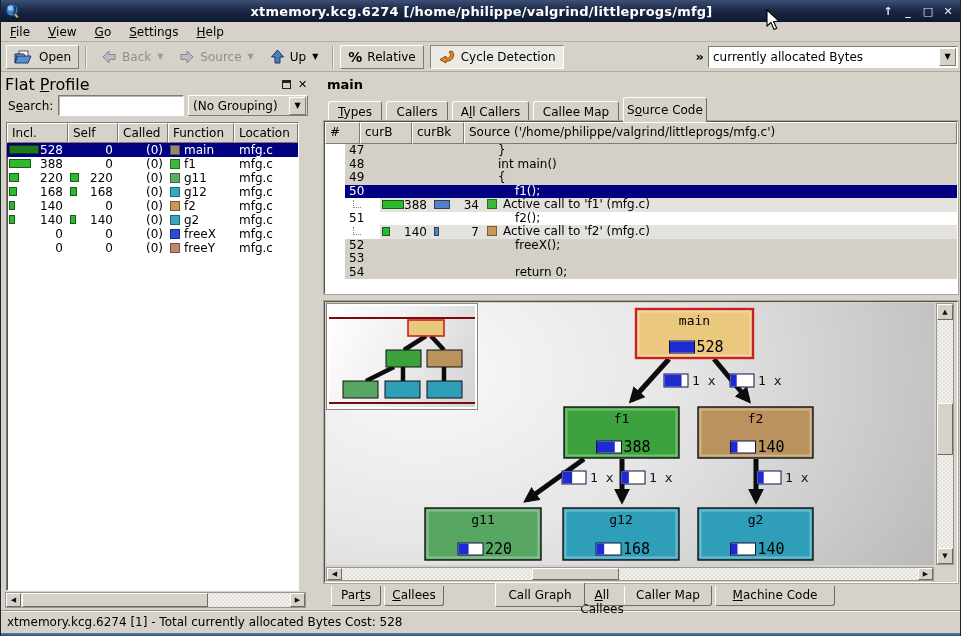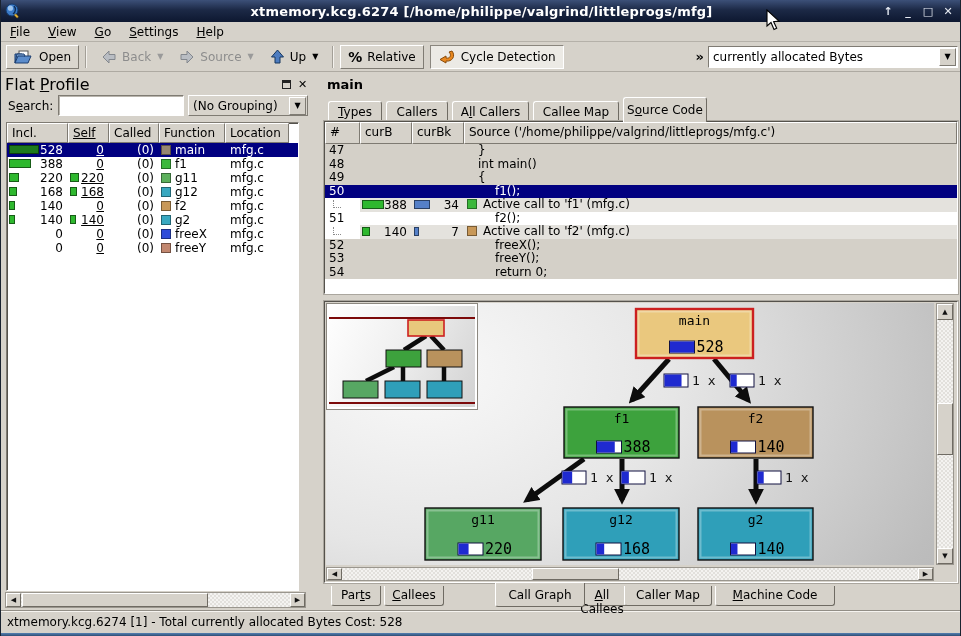--- a/index.html
+++ b/index.html
@@ -52,21 +52,21 @@
     border:1px solid; border-color:#ffffff #7f7b73 #7f7b73 #ffffff; display:flex; align-items:center; }
   .grouping-combo .val { flex:1; padding:0 4px; white-space:nowrap; overflow:hidden; }
   .flat-table { position:absolute; left:5px; top:122px; width:293px; height:469px; background:#fff;
     border:1px solid; border-color:#7f7b73 #ffffff #ffffff #7f7b73; box-shadow:inset 1px 1px 0 #55524c; overflow:hidden; }
   .hdr-row { display:flex; height:20px; }
   .hdr-cell { background:#d6d2ca; border:1px solid; border-color:#ffffff #7e7a72 #7e7a72 #ffffff;
     padding:2px 4px; overflow:hidden; white-space:nowrap; }
   .fp-row { display:flex; height:14px; align-items:center; }
   .fp-row.sel { background:#010080; color:#fff; }
   .cell { position:relative; overflow:hidden; white-space:nowrap; height:14px; }
-  .c-incl { width:61px; } .c-self { width:41px;text-decoration:underline; } .c-called { width:50px; }
+  .c-incl { width:61px; } .c-self { width:50px; } .c-called { width:50px; }
   .c-fn { width:66px; } .c-loc { width:64px; }
   .hbar { position:absolute; left:2px; top:2px; height:9px; border:1px solid rgba(0,0,0,.5); }
   .num { display:block; text-align:right; padding-right:5px; line-height:14px; }
   .fn-ico { display:inline-block; width:10px; height:10px; margin:2px 4px 0 2px; border:1px solid rgba(0,0,0,.4); vertical-align:top; }
   .fn-name { line-height:14px; }
   .loc-txt { padding-left:5px; line-height:14px; }
   
   .scrollbar { position:absolute; background:#efeeec;
     background-image:conic-gradient(#e2e0dc 25%,#f4f3f1 0 50%,#e2e0dc 0 75%,#f4f3f1 0);
     background-size:4px 4px; border:1px solid #9a968e; }
@@ -81,21 +81,21 @@
   .tab { position:absolute; top:101px; height:21px; background:#d6d2ca; text-align:center;
     border:1px solid; border-color:#ffffff #6f6b63 #6f6b63 #ffffff; border-bottom:none;
     border-radius:3px 3px 0 0; padding-top:3px; z-index:1; }
   .tab.active { top:97px; height:25px; padding-top:5px; z-index:3; }
   .btab { position:absolute; top:586px; height:20px; background:#d6d2ca; text-align:center;
     border:1px solid; border-color:#ffffff #6f6b63 #6f6b63 #ffffff; border-top:none;
     border-radius:0 0 3px 3px; padding-top:2px; z-index:1; }
   .btab.active { top:583px; height:24px; padding-top:5px; z-index:3;margin-left:48px; }
   .source-table { position:absolute; left:323px; top:121px; width:634px; height:173px; background:#fff;
     border:1px solid; border-color:#55524c #ffffff #ffffff #55524c; box-shadow:0 0 0 1px #aaa69e; overflow:hidden; z-index:2; }
-  .src-row { display:flex; height:13.5px; line-height:13.5px; }
+  .src-row { display:flex; height:13.5px; line-height:13.5px;margin-left:20px; }
   .bg-gray { background:#d4d0c8; }
   .bg-white { background:#ffffff; }
   .bg-call { background:#e4e2dd; }
   .bg-sel { background:#010080; color:#fff; }
   .sc-num { width:35px; padding-left:4px; }
   .sc-curB { width:52px; position:relative; }
   .sc-curBk { width:52px; position:relative; }
   .sc-src { flex:1; position:relative; white-space:nowrap; }
   .bg-call .sc-num { background:#fff; }
   .tree-glyph { display:inline-block; width:8px; height:8px; margin-left:4px;
@@ -429,21 +429,20 @@
         <div class="src-row bg-gray">
           <div class="sc-num">52</div>
           <div class="sc-curB"></div>
           <div class="sc-curBk"></div>
           <div class="sc-src" style="padding-left: 31px;">freeX();</div>
         </div>
         <div class="src-row bg-gray">
           <div class="sc-num">53</div>
           <div class="sc-curB"></div>
           <div class="sc-curBk"></div>
-          <div class="sc-src" style="padding-left: 31px;">freeY();</div>
         </div>
         <div class="src-row bg-gray">
           <div class="sc-num">54</div>
           <div class="sc-curB"></div>
           <div class="sc-curBk"></div>
           <div class="sc-src" style="padding-left: 31px;">return 0;</div>
         </div>
       </div>
   </div>
 

